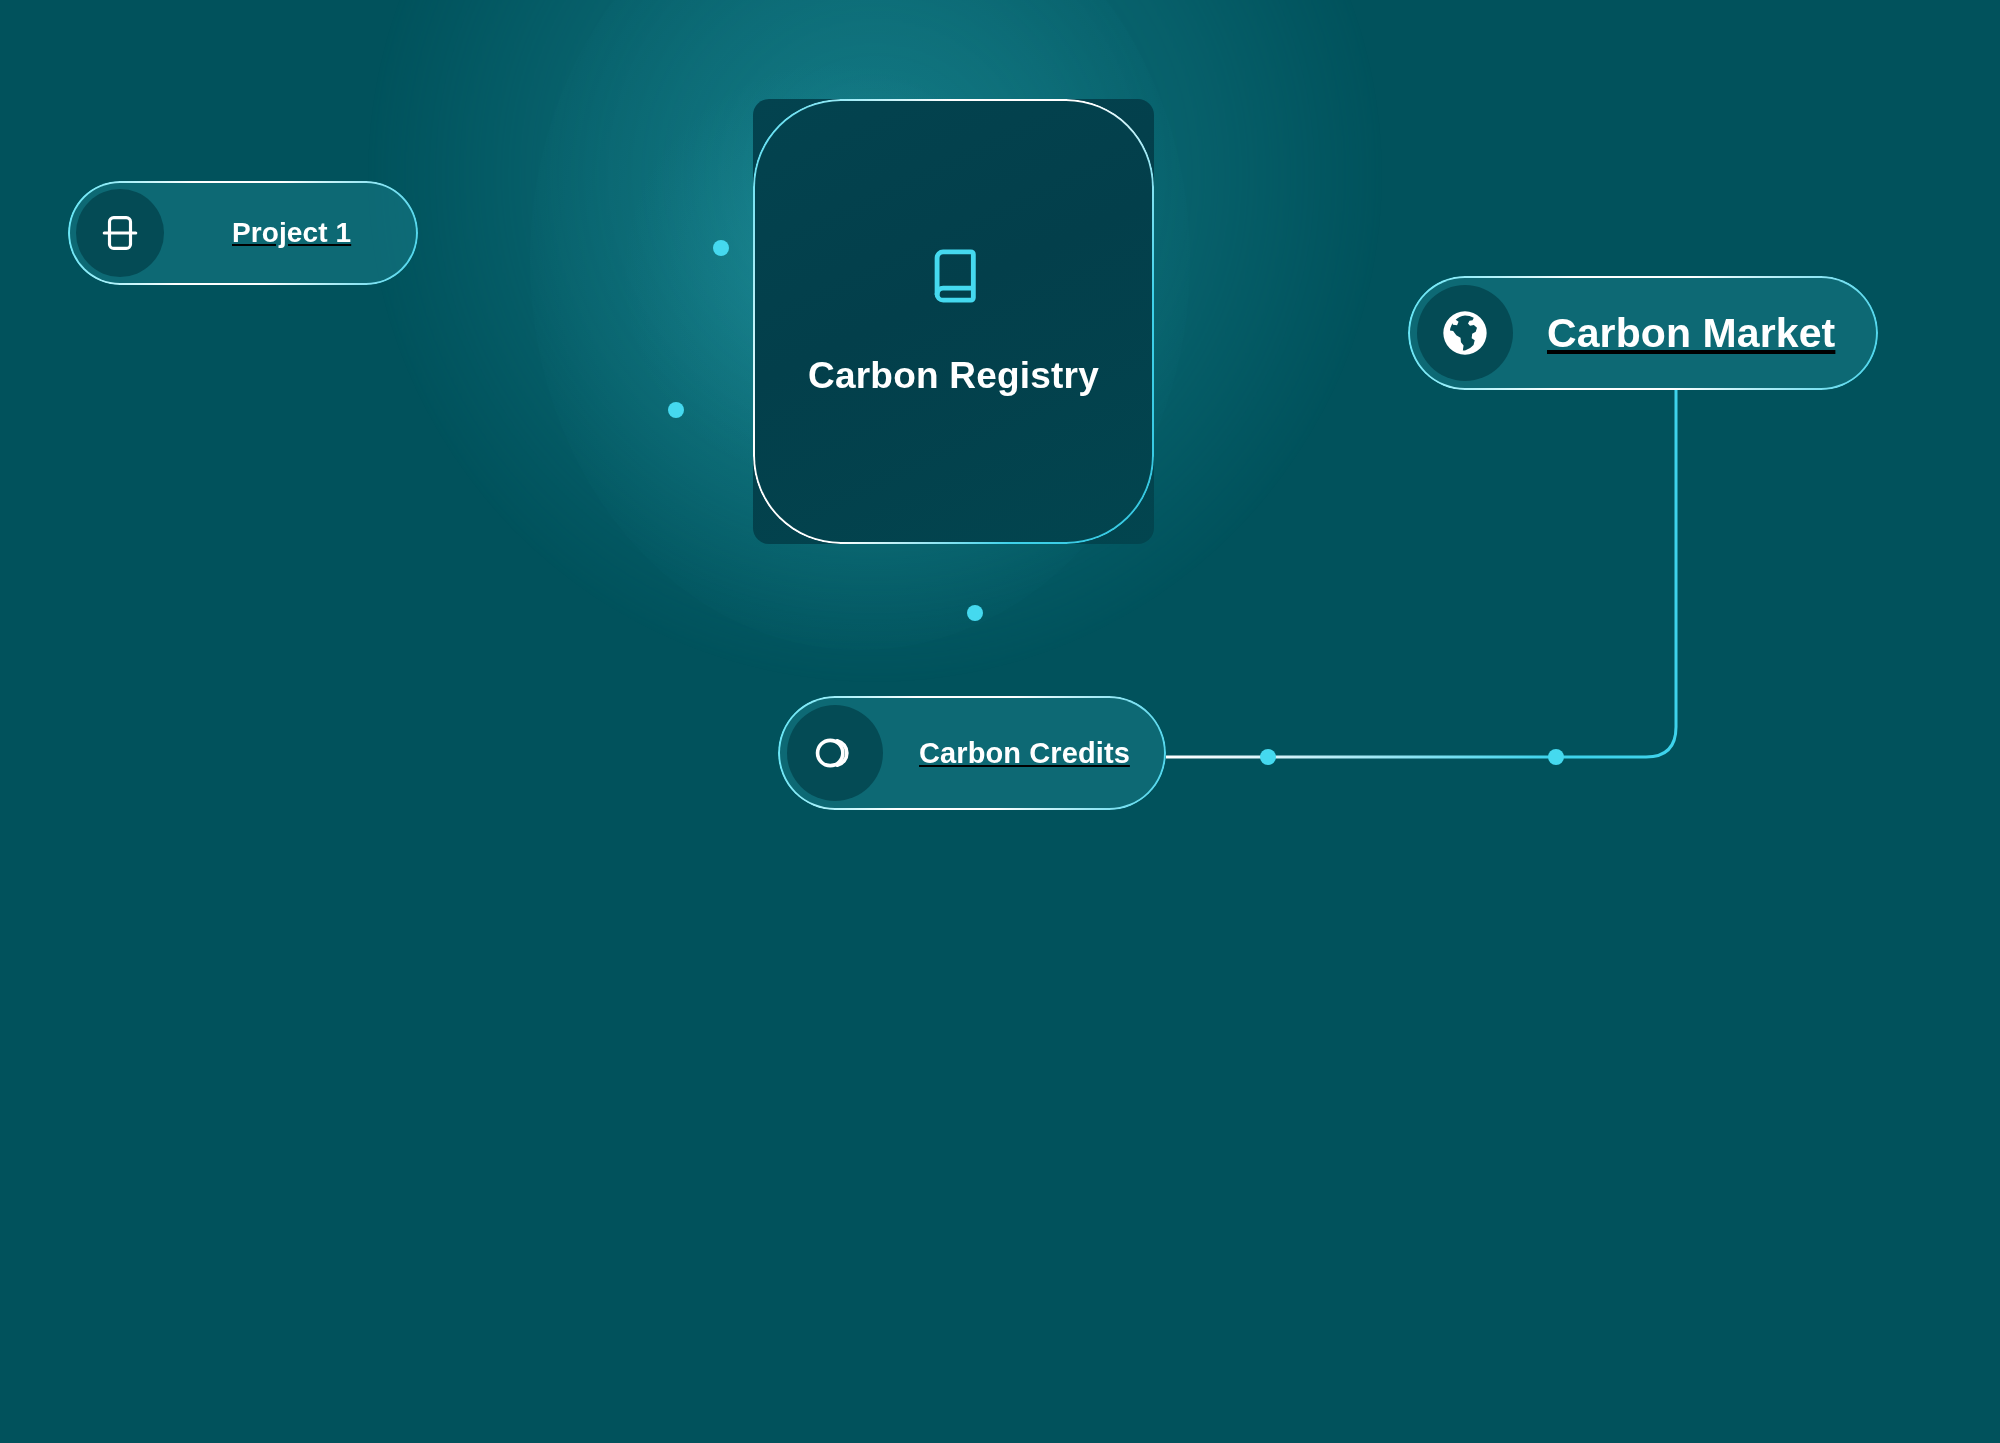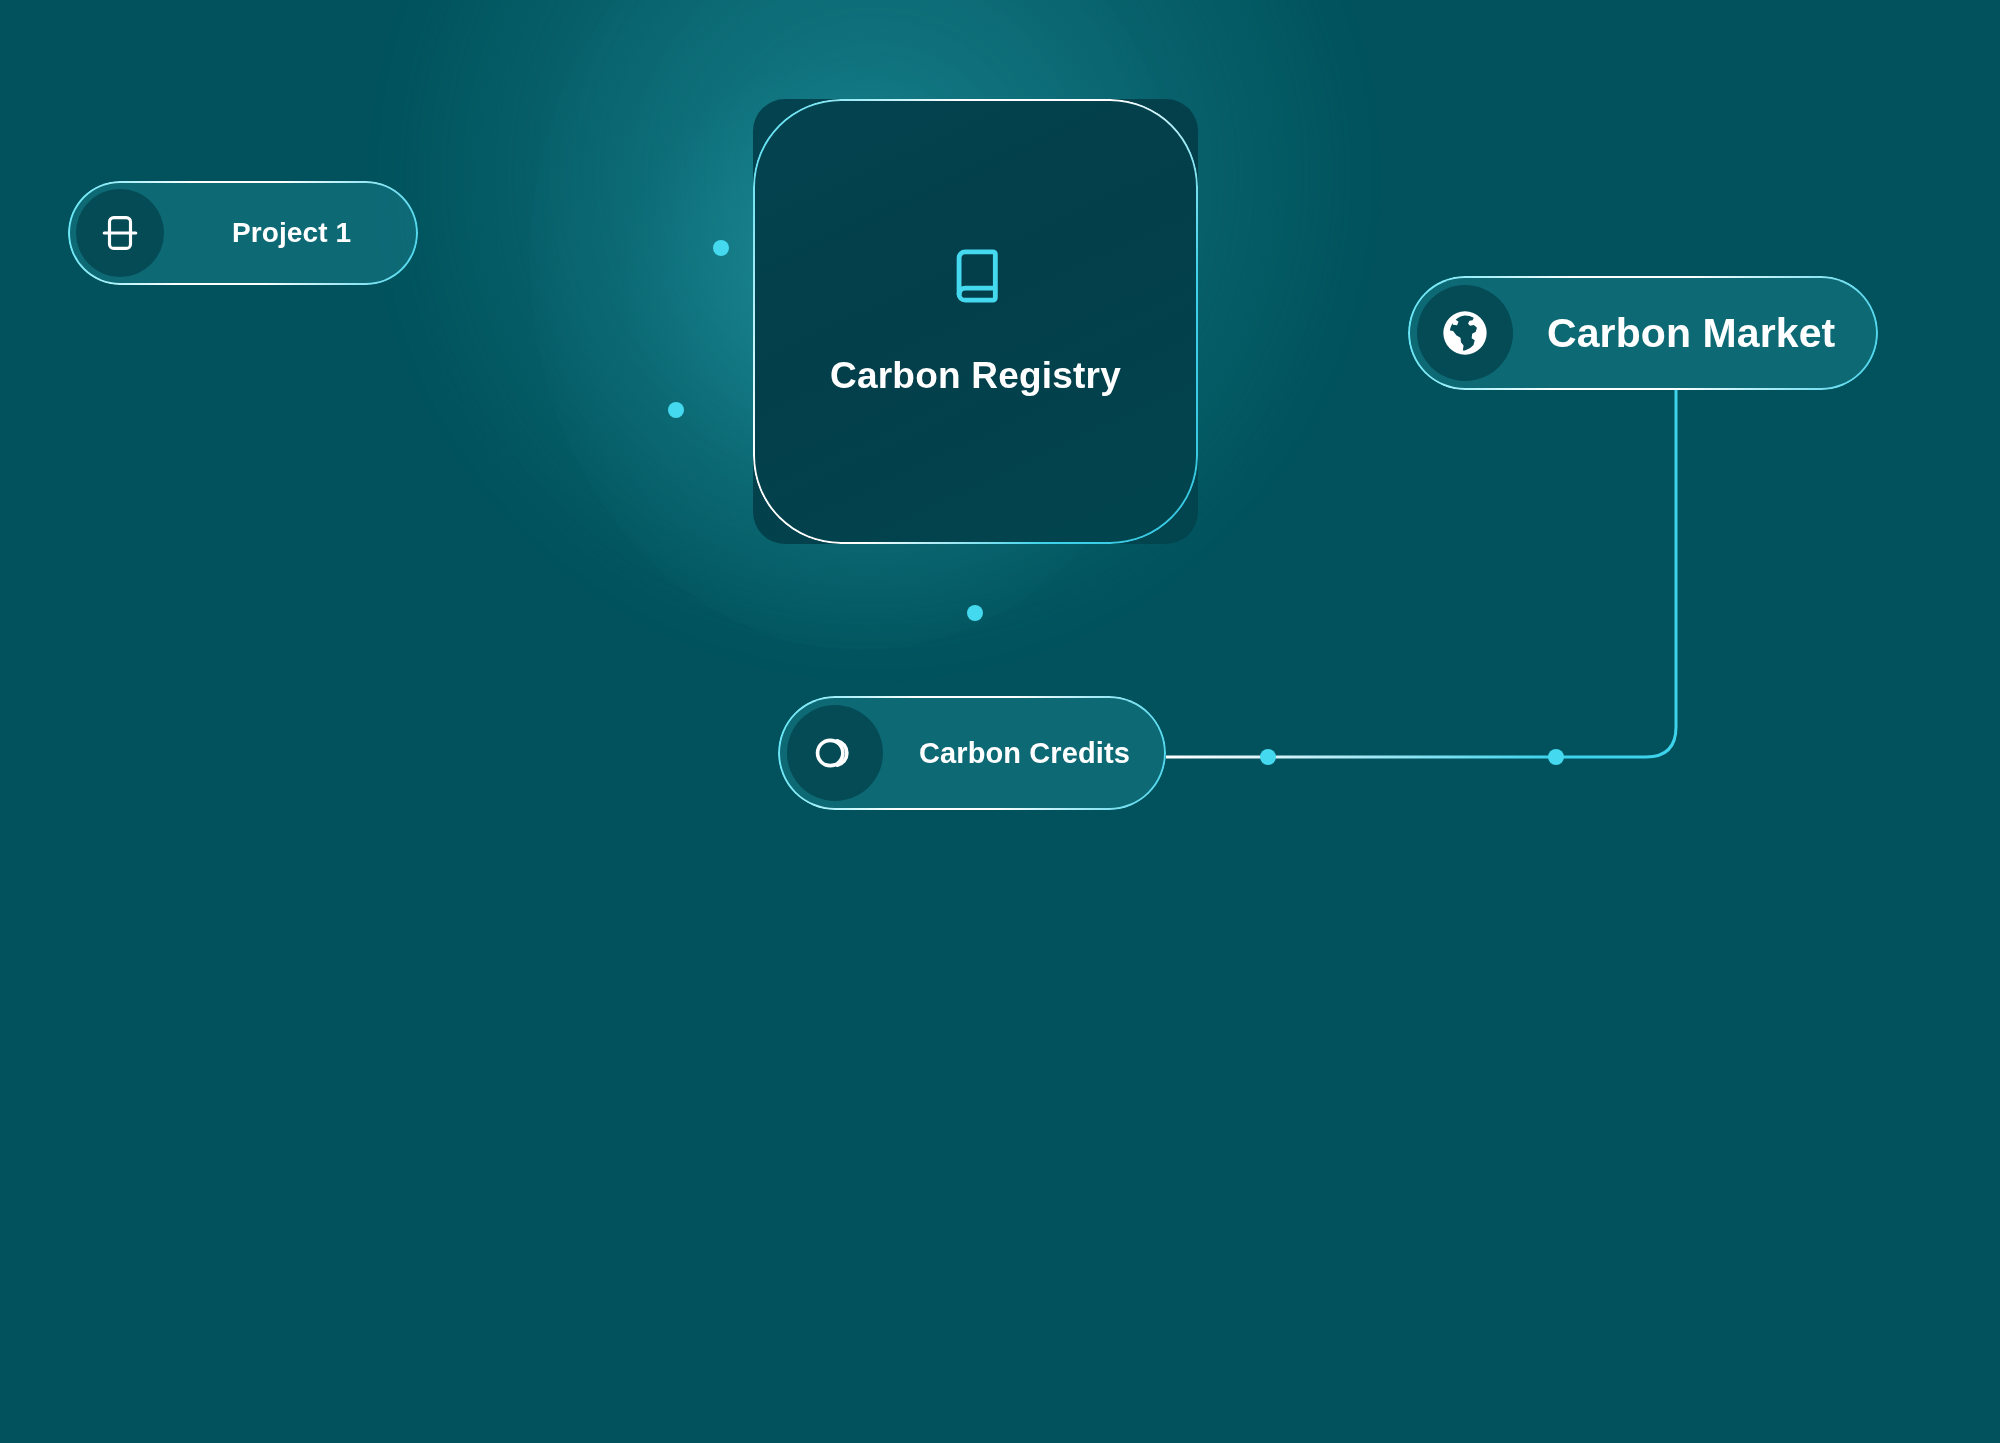--- a/index.html
+++ b/index.html
@@ -37,20 +37,21 @@
   
   #edges { position:absolute; left:0; top:0; width:2000px; height:1443px; }
 
   
   .pill {
     position:absolute;
     display:flex; align-items:center;
     border-radius:999px;
     background:rgba(23,124,136,0.55);
     padding:0;
+    text-decoration:underline;
   }
   .pill::before {
     content:"";
     position:absolute; inset:0;
     border-radius:999px;
     padding:2px;
     background:linear-gradient(100deg,#5fe4f5 0%,#ffffff 34%,#ffffff 58%,#49d5ec 100%);
     -webkit-mask:linear-gradient(#000 0 0) content-box, linear-gradient(#000 0 0);
     -webkit-mask-composite:xor; mask-composite:exclude;
     pointer-events:none;
@@ -97,22 +98,22 @@
     width:470px; height:114px;
     padding-left:9px;
   }
   #node-carbon-market .pill-badge { width:96px; height:96px; }
   #node-carbon-market .pill-label { font-size:41px; margin-left:34px; }
 
   
   #node-carbon-registry {
     position:absolute;
     left:753px; top:99px;
-    width:445px; height:445px;
-    border-radius:32px;
+    width:401px; height:445px;
+    border-radius:16px;
     background:linear-gradient(155deg, #03434f 0%, #033f4b 45%, #02454f 100%);
     display:flex; flex-direction:column;
     align-items:center; justify-content:center;
   }
   #node-carbon-registry::before {
     content:"";
     position:absolute; inset:0;
     border-radius:88px;
     padding:2px;
     background:linear-gradient(120deg,#45d9ef 0%,#ffffff 30%,#ffffff 52%,#3fd2ea 78%,#35c6e0 100%);

